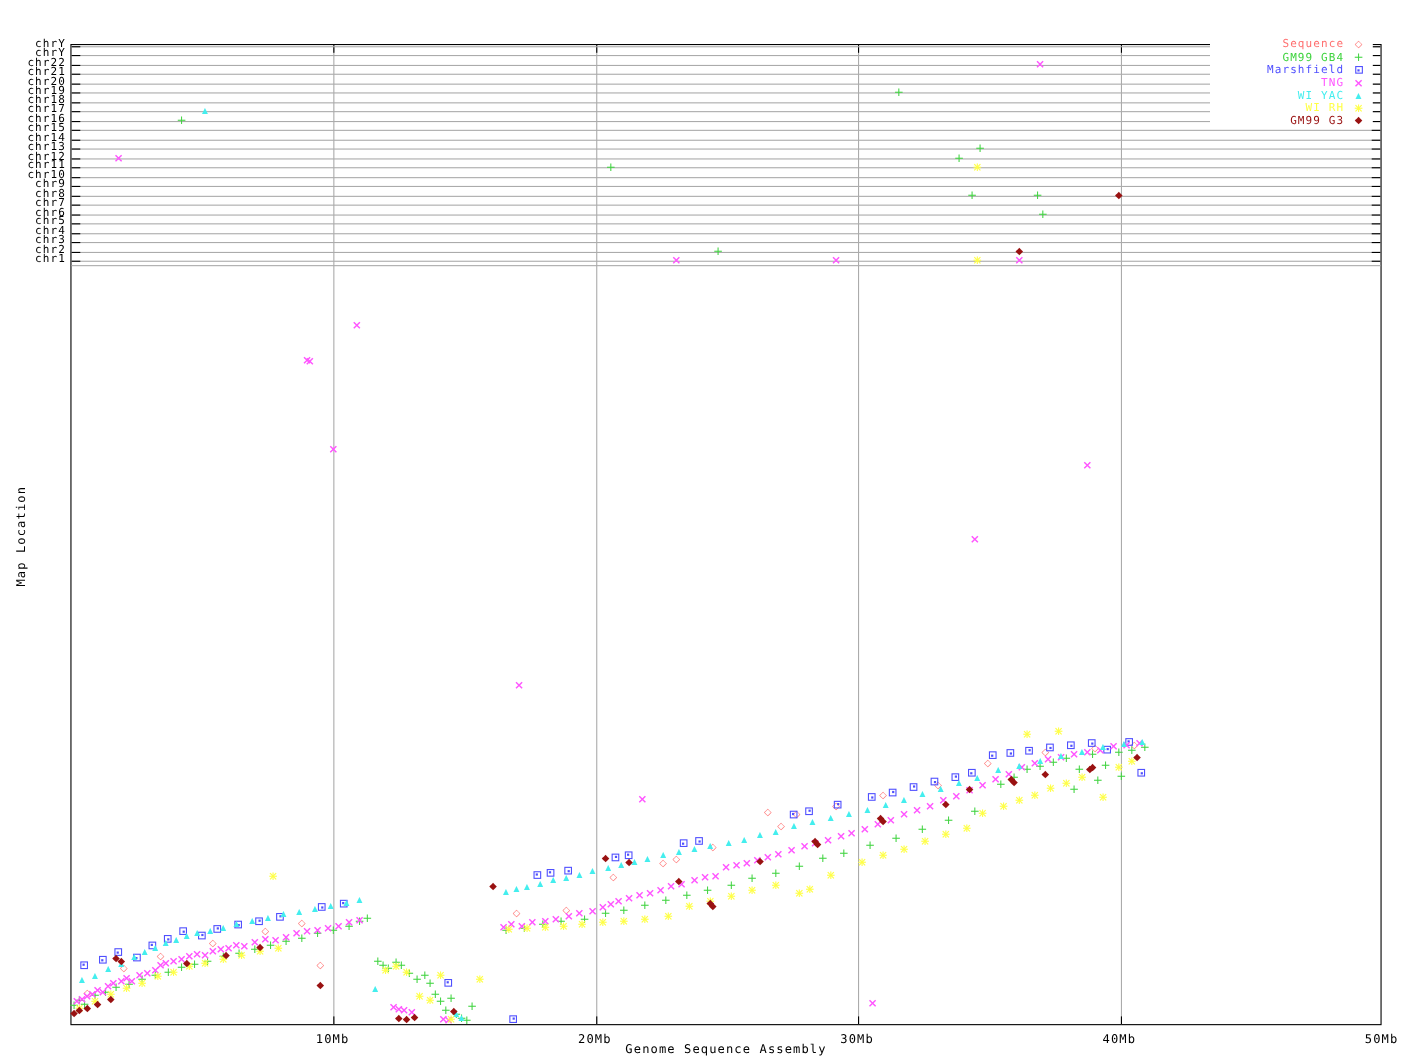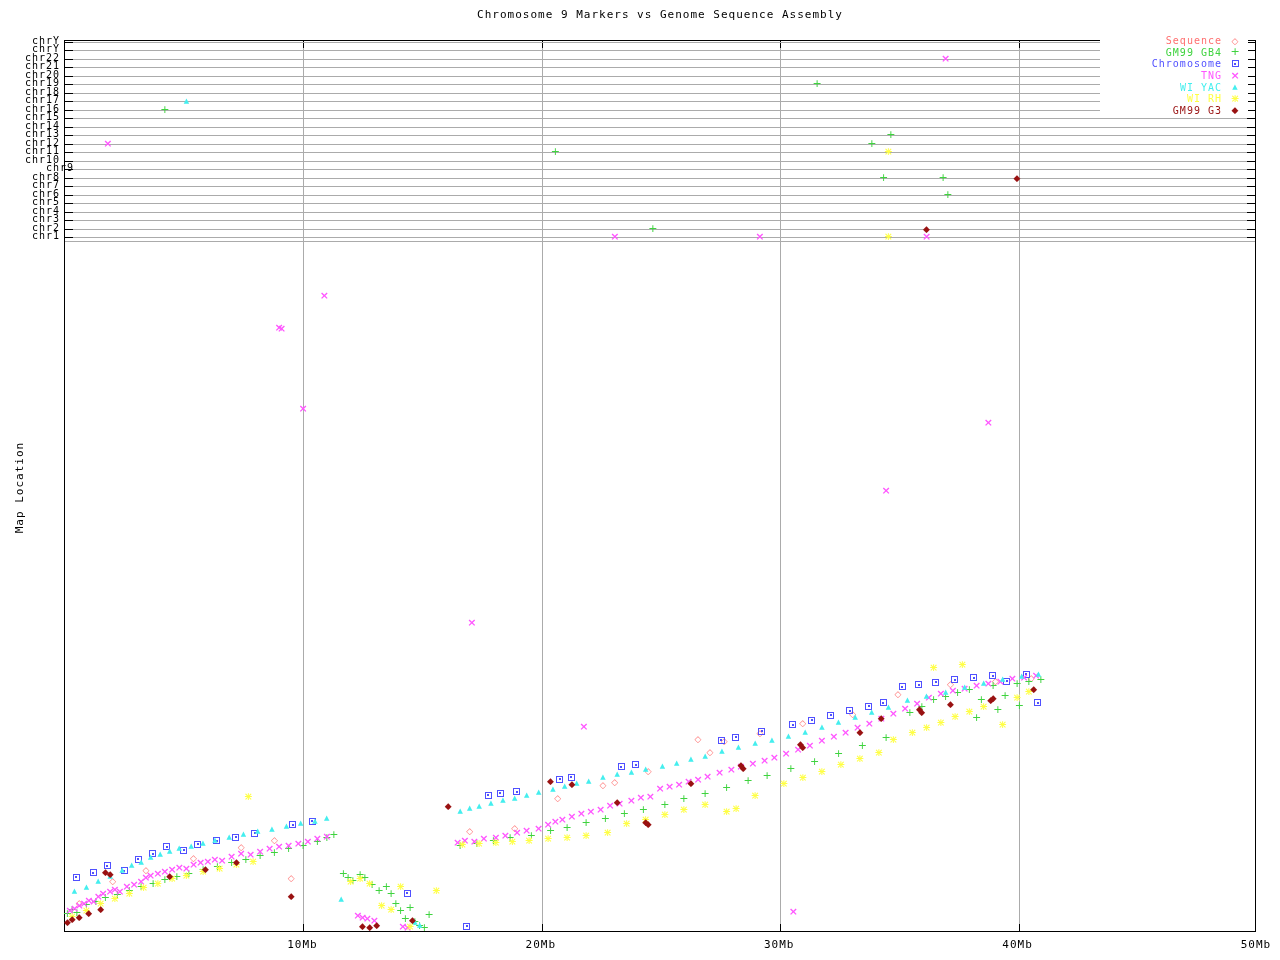--- a/index.html
+++ b/index.html
@@ -35,22 +35,22 @@
   
   .legend{position:absolute;left:1100px;top:35px;width:148px;background:#ffffff;}
   .lrow{display:flex;align-items:center;height:11.6px;}
   .lrow .llab{flex:1;text-align:right;font-size:10px;letter-spacing:1px;white-space:nowrap;}
   .lrow .lmark{width:26px;display:flex;justify-content:center;}
 </style>
 </head>
 <body>
 
 <div class="screen">
-  <div class="title">Chromosome 9 Markers vs Genome Sequence Assembly</div>
   <div class="ylabel">Map Location</div>
+  <div class="xlabel">Genome Sequence Assembly</div>
   <div class="plot" id="plot">
       <div class="vgrid" style="left: 238.4px;"></div>
       <div class="tick" style="left: 238.4px; bottom: 0px; width: 1px; height: 7px;"></div>
       <div class="tick" style="left: 238.4px; top: 0px; width: 1px; height: 7px;"></div>
       <div class="vgrid" style="left: 476.8px;"></div>
       <div class="tick" style="left: 476.8px; bottom: 0px; width: 1px; height: 7px;"></div>
       <div class="tick" style="left: 476.8px; top: 0px; width: 1px; height: 7px;"></div>
       <div class="vgrid" style="left: 715.2px;"></div>
       <div class="tick" style="left: 715.2px; bottom: 0px; width: 1px; height: 7px;"></div>
       <div class="tick" style="left: 715.2px; top: 0px; width: 1px; height: 7px;"></div>
@@ -568,21 +568,21 @@
       <div class="chrlab" style="left: 2px; top: 77.5px;">chr19</div>
       <div class="chrlab" style="left: 2px; top: 86.5px;">chr18</div>
       <div class="chrlab" style="left: 2px; top: 94.5px;">chr17</div>
       <div class="chrlab" style="left: 2px; top: 103.5px;">chr16</div>
       <div class="chrlab" style="left: 2px; top: 111.5px;">chr15</div>
       <div class="chrlab" style="left: 2px; top: 120.5px;">chr14</div>
       <div class="chrlab" style="left: 2px; top: 128.5px;">chr13</div>
       <div class="chrlab" style="left: 2px; top: 137.5px;">chr12</div>
       <div class="chrlab" style="left: 2px; top: 145.5px;">chr11</div>
       <div class="chrlab" style="left: 2px; top: 154.5px;">chr10</div>
-      <div class="chrlab" style="left: 16px; top: 162.5px;">chr9</div>
+      <div class="chrlab" style="left: 2px; top: 162.5px;">chr9</div>
       <div class="chrlab" style="left: 2px; top: 171.5px;">chr8</div>
       <div class="chrlab" style="left: 2px; top: 179.5px;">chr7</div>
       <div class="chrlab" style="left: 2px; top: 188.5px;">chr6</div>
       <div class="chrlab" style="left: 2px; top: 196.5px;">chr5</div>
       <div class="chrlab" style="left: 2px; top: 205.5px;">chr4</div>
       <div class="chrlab" style="left: 2px; top: 213.5px;">chr3</div>
       <div class="chrlab" style="left: 2px; top: 222.5px;">chr2</div>
       <div class="chrlab" style="left: 2px; top: 230.5px;">chr1</div>
     </div>
 <div class="legend">
@@ -592,21 +592,21 @@
           <div class="sym s-odiam" style="color: rgb(255, 111, 111);"></div>
         </div>
       </div>
       <div class="lrow">
         <div class="llab" style="color: rgb(63, 211, 63);">GM99 GB4</div>
         <div class="lmark">
           <div class="sym s-plus" style="color: rgb(63, 211, 63);"></div>
         </div>
       </div>
       <div class="lrow">
-        <div class="llab" style="color: rgb(80, 80, 255);">Chromosome</div>
+        <div class="llab" style="color: rgb(80, 80, 255);">Marshfield</div>
         <div class="lmark">
           <div class="sym s-sqdot" style="color: rgb(80, 80, 255);"></div>
         </div>
       </div>
       <div class="lrow">
         <div class="llab" style="color: rgb(255, 85, 255);">TNG</div>
         <div class="lmark">
           <div class="sym s-cross" style="color: rgb(255, 85, 255);"></div>
         </div>
       </div>

